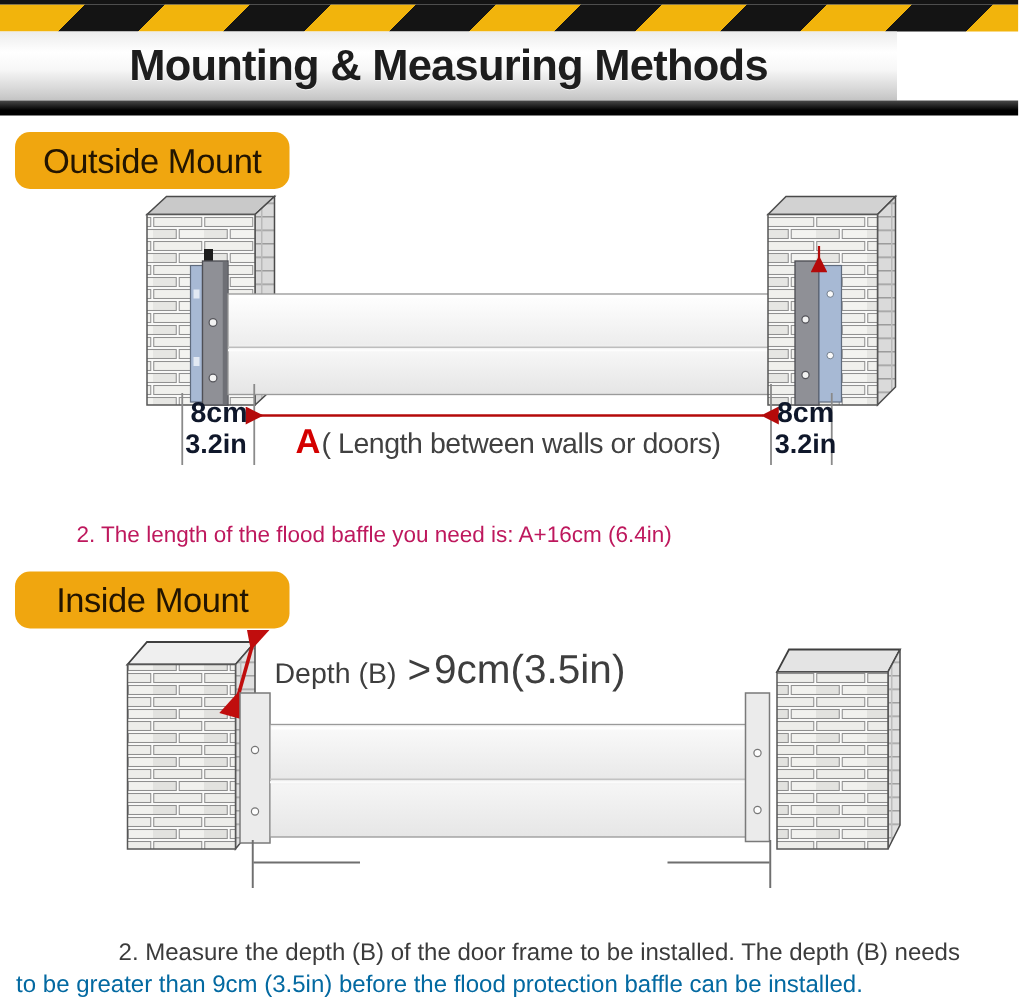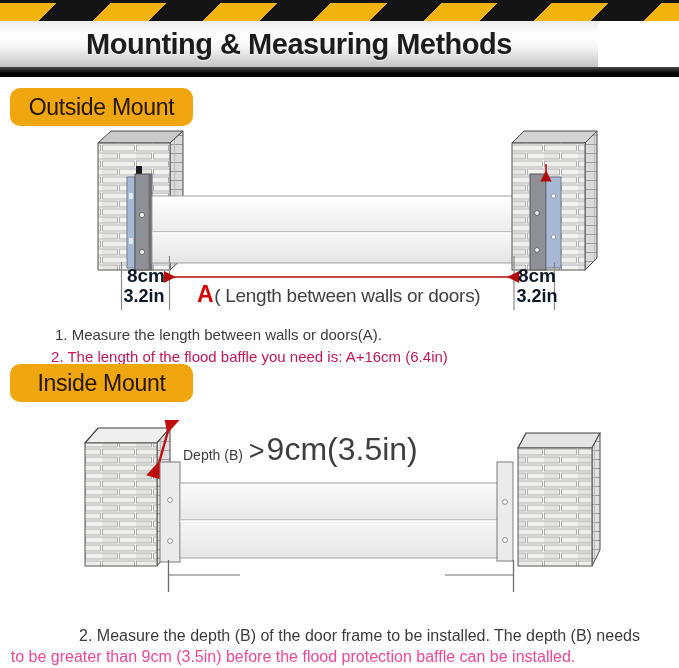--- a/index.html
+++ b/index.html
@@ -29,50 +29,50 @@
     background:linear-gradient(180deg,#4a4a4a 0%,#000 65%,#000 100%);
   }
 
   
   .badge{
     left:10px;width:183px;height:38px;border-radius:10px;background:#f0a60f;
     color:#231501;font-size:23px;display:flex;align-items:center;justify-content:center;
     letter-spacing:-0.3px;
   }
   .badge-outside{top:88px;}
-  .badge-inside{top:364px;}
+  .badge-inside{top:381px;}
 
   
   .diag{left:0;width:679px;}
   .diag1{top:125px;height:195px;}
   .diag2{top:420px;height:190px;}
 
   
   .meas{color:#0f172a;white-space:nowrap;line-height:1.05;font-weight:bold;}
   .cm-left{left:122px;top:266px;width:48px;text-align:center;font-size:19px;}
   .in-left{left:118px;top:287px;width:52px;text-align:center;font-size:18px;}
   .cm-right{left:514px;top:266px;width:46px;text-align:center;font-size:19px;}
   .in-right{left:512px;top:287px;width:50px;text-align:center;font-size:18px;}
   .a-label{left:197px;top:281px;width:322px;text-align:left;font-size:19px;
            color:#414141;letter-spacing:-0.3px;white-space:nowrap;}
   .a-label .red-a{color:#d40000;font-weight:bold;font-size:23px;padding-right:1px;}
   .steps1-1{left:55px;top:326px;font-size:15px;color:#3d3d3d;white-space:nowrap;}
   .steps1-2{left:51px;top:348px;font-size:15px;color:#be185d;white-space:nowrap;}
 
   .depth-label{left:183px;top:431px;white-space:nowrap;color:#3e3e3e;}
-  .depth-label .p1{font-size:14px;}
+  .depth-label .p1{font-size:19px;}
   .depth-label .gt{font-size:27px;padding:0 2px;}
-  .depth-label .p2{font-size:32px;}
+  .depth-label .p2{font-size:27px;}
 
   .dim2-label{left:230px;top:561px;width:220px;text-align:center;font-size:20px;
               color:#3e3e3e;white-space:nowrap;letter-spacing:-0.3px;}
 
   .steps2-1{left:33px;top:602px;font-size:15.5px;color:#3b3b3b;white-space:nowrap;}
   .steps2-2{left:0;top:627px;width:679px;text-align:center;font-size:16px;color:#3b3b3b;white-space:nowrap;margin-left:20px;}
-  .steps2-3{left:0;top:648px;width:586px;text-align:center;font-size:16px;color:#ec4899;white-space:nowrap;}
+  .steps2-3{left:0;top:648px;width:586px;text-align:center;font-size:16px;color:#0369a1;white-space:nowrap;}
 </style>
 </head>
 <body>
 
 <div class="stage">
 
   <div class="abs tape"></div>
   <div class="abs banner">
     <span>Mounting &amp; Measuring Methods</span>
   </div>
@@ -156,21 +156,20 @@
 
   <div class="abs meas cm-left">8cm</div>
   <div class="abs meas in-left">3.2in</div>
   <div class="abs meas cm-right">8cm</div>
   <div class="abs meas in-right">3.2in</div>
 
   <div class="abs a-label">
     <span class="red-a">A</span><span>( Length between walls or doors)</span>
   </div>
 
-  <div class="abs steps1-1">1. Measure the length between walls or doors(A).</div>
   <div class="abs steps1-2">2. The length of the flood baffle you need is: A+16cm (6.4in)</div>
 
   <div class="abs badge badge-inside">Inside Mount</div>
 
   <svg class="abs diag diag2" viewBox="0 420 679 190">
     <defs>
       <pattern id="brick2" width="34" height="16" patternUnits="userSpaceOnUse">
         <rect width="34" height="16" fill="#fbfbfa"></rect>
         <rect x="0.5" y="1" width="32" height="6" fill="#ededea" stroke="#8f8f8f" stroke-width="0.7"></rect>
         <rect x="-16.5" y="9" width="32" height="6" fill="#e2e2df" stroke="#8f8f8f" stroke-width="0.7"></rect>

